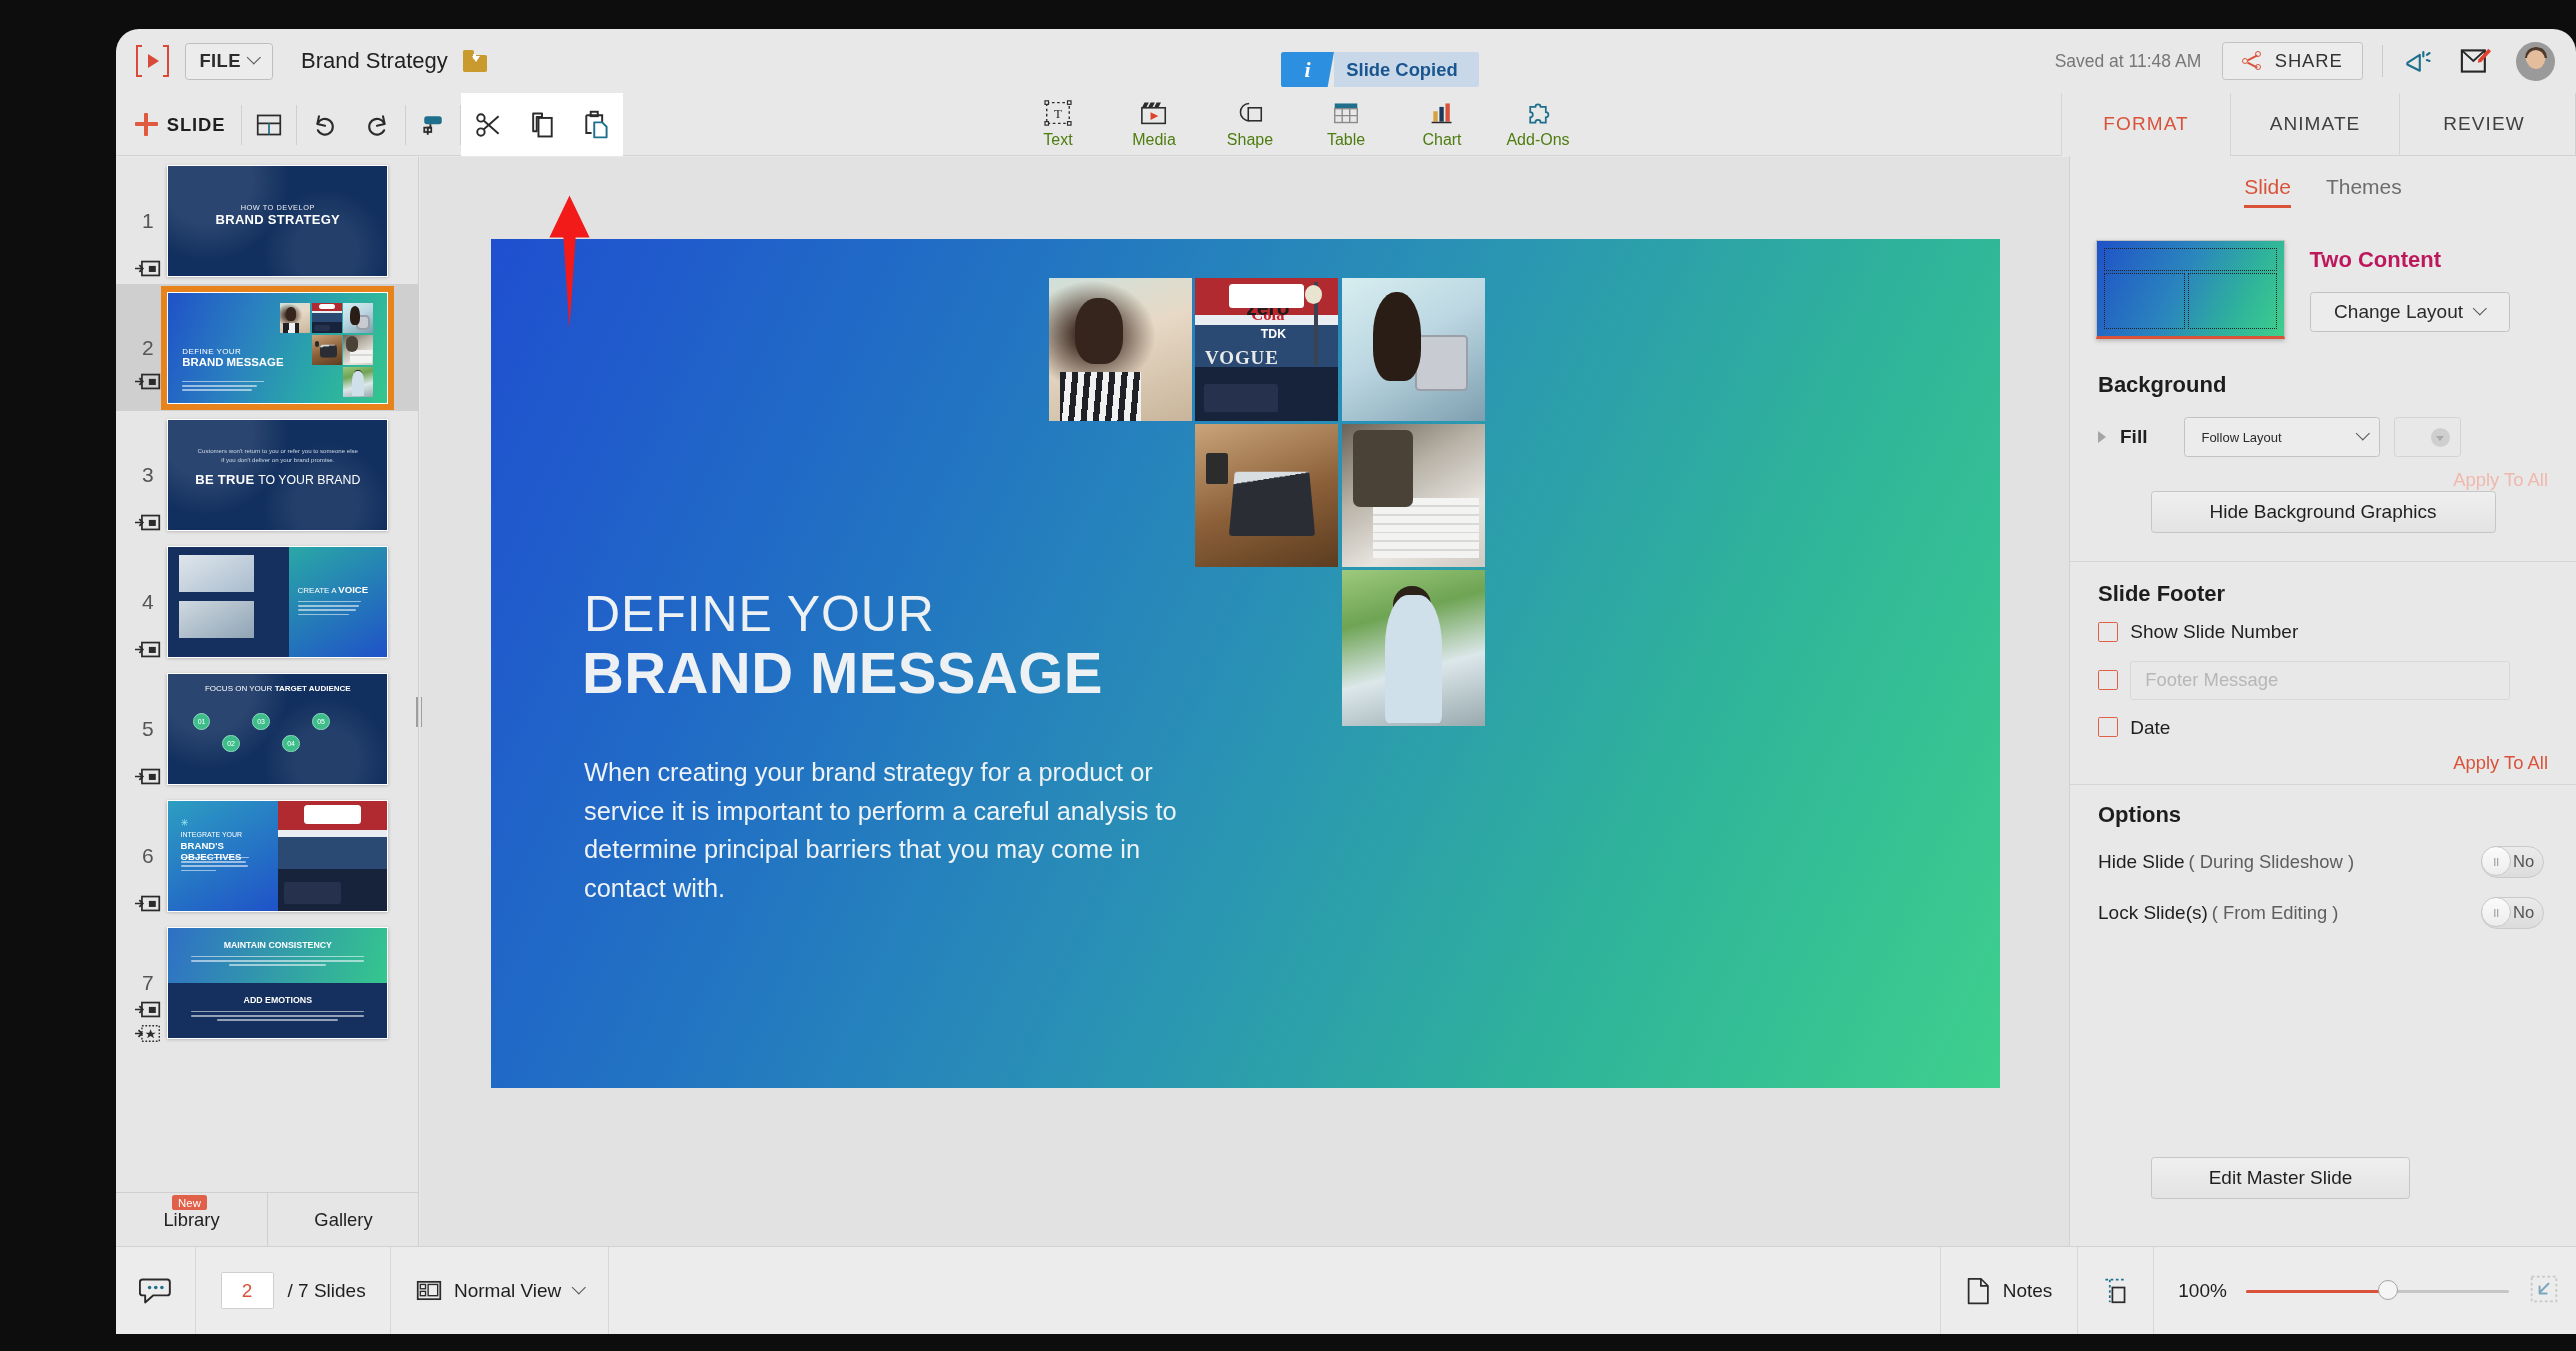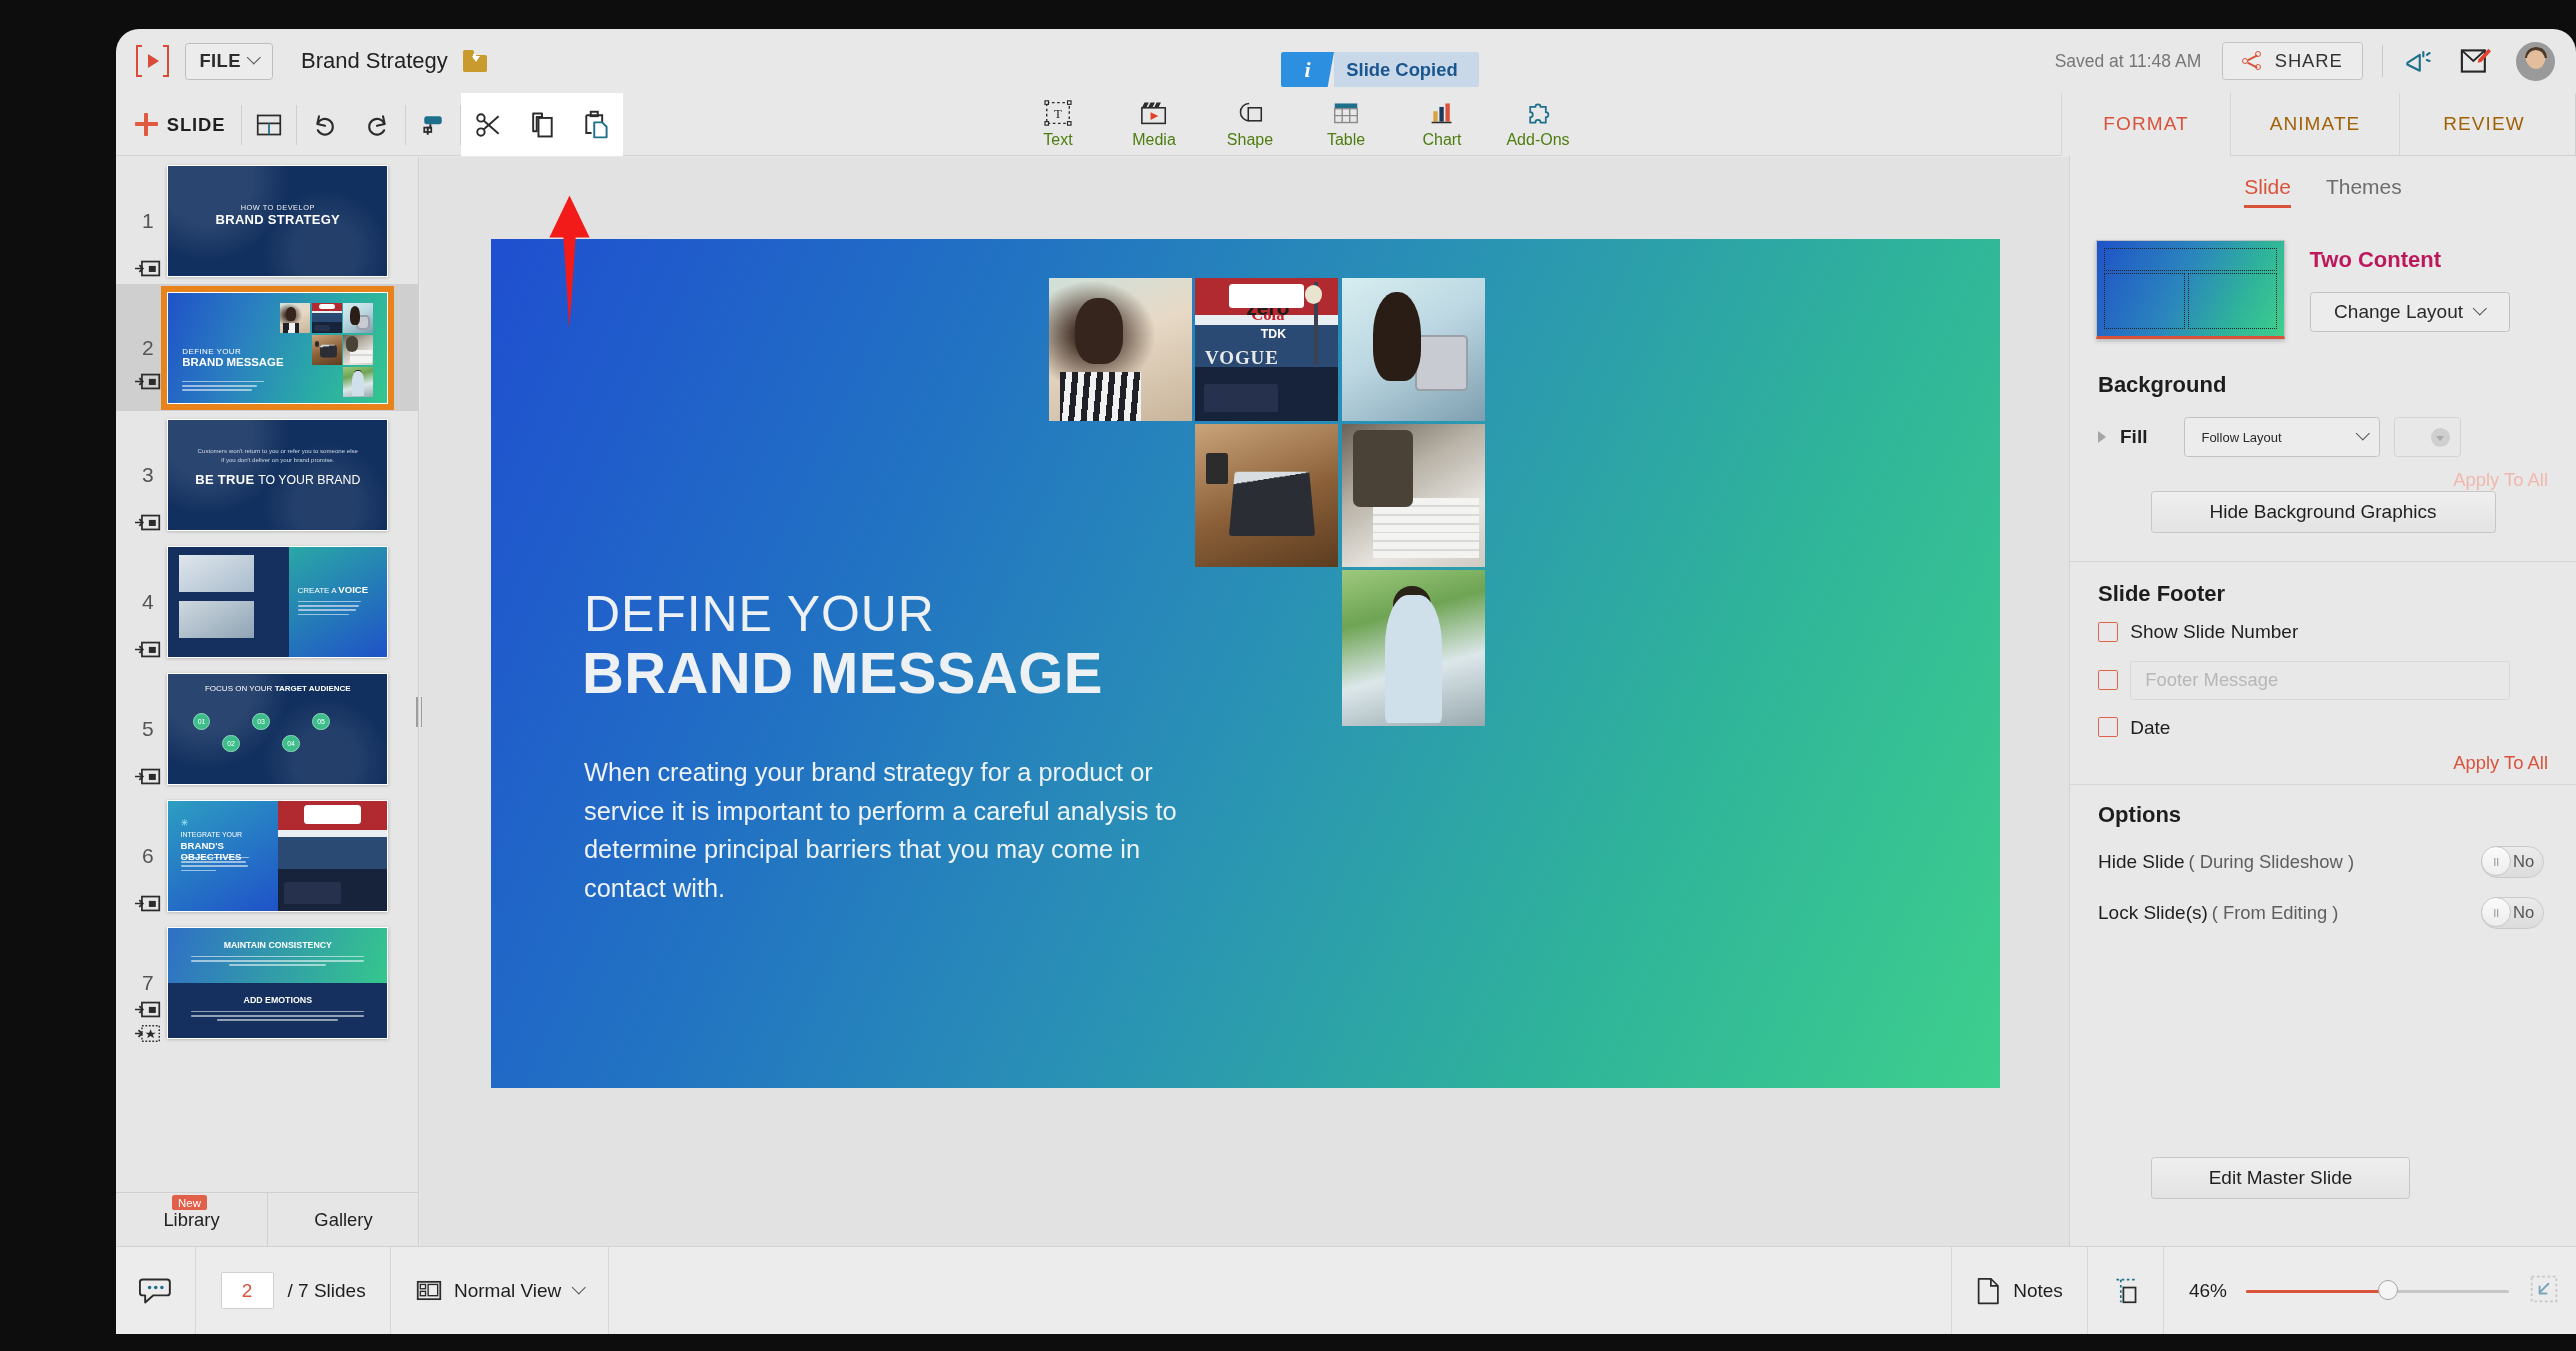--- a/index.html
+++ b/index.html
@@ -180,21 +180,21 @@
   .play-lbl { font-size: 19px; font-weight: bold; color: #1d1d1d; letter-spacing: 0.9px; }
   .play-sep { width: 0.9px; height: 23px; background: #bbb; }
 
   
   .rp-tabs {
     position: absolute; right: 8px; top: 64px; width: 507px; height: 63px;
     display: flex;
   }
   .rp-tab {
     flex: 1; display: flex; align-items: center; justify-content: center;
-    font-size: 19px; letter-spacing: 1.1px; color: #a16207; cursor: pointer;
+    font-size: 19px; letter-spacing: 1.1px; color: #404040; cursor: pointer;
     border-left: 0.9px solid #d5d5d5;
     background: #e8e8e8;
   }
   .rp-tab.active { color: #d9533b; border-bottom: 1.8px solid #e8e8e8; }
   .rp-tab:not(.active) { border-bottom: 0.9px solid #d2d2d2; }
 
   
   .sidebar {
     position: absolute; left: 0; top: 128px;
     width: 303px; height: 1089px;
@@ -1017,21 +1017,21 @@
       <span class="sb-txt">Notes</span>
     </div>
     <div class="sb-cell" style="border-left:0.9px solid #d7d7d7;border-right:0.9px solid #d7d7d7">
       <svg width="26" height="28" viewBox="0 0 30 32">
         <line x1="4" y1="3" x2="26" y2="3" stroke="#1d6f8c" stroke-width="2" stroke-dasharray="3 3"></line>
         <line x1="9" y1="3" x2="9" y2="29" stroke="#1d6f8c" stroke-width="2" stroke-dasharray="3 3"></line>
         <rect x="12" y="12" width="14" height="17" fill="none" stroke="#2b2b2b" stroke-width="2"></rect>
       </svg>
     </div>
     <div class="sb-cell" style="border-right:none;gap:1.8px;padding-right:17.5px">
-      <span class="sb-txt">46%</span>
+      <span class="sb-txt">100%</span>
       <span class="zoom-slider">
         <span class="zs-track"></span>
           <span class="zs-fill"></span>
           <span class="zs-knob"></span>
       </span>
       <span>
         <svg width="30" height="30" viewBox="0 0 34 34">
           <rect x="3" y="3" width="28" height="28" fill="none" stroke="#c6c6c6" stroke-width="2" stroke-dasharray="3 3"></rect>
           <path d="M22 11 L12 21 M12 14 L12 22 L20 22" fill="none" stroke="#7aa6bd" stroke-width="2.2" stroke-linecap="round" stroke-linejoin="round"></path>
         </svg>

